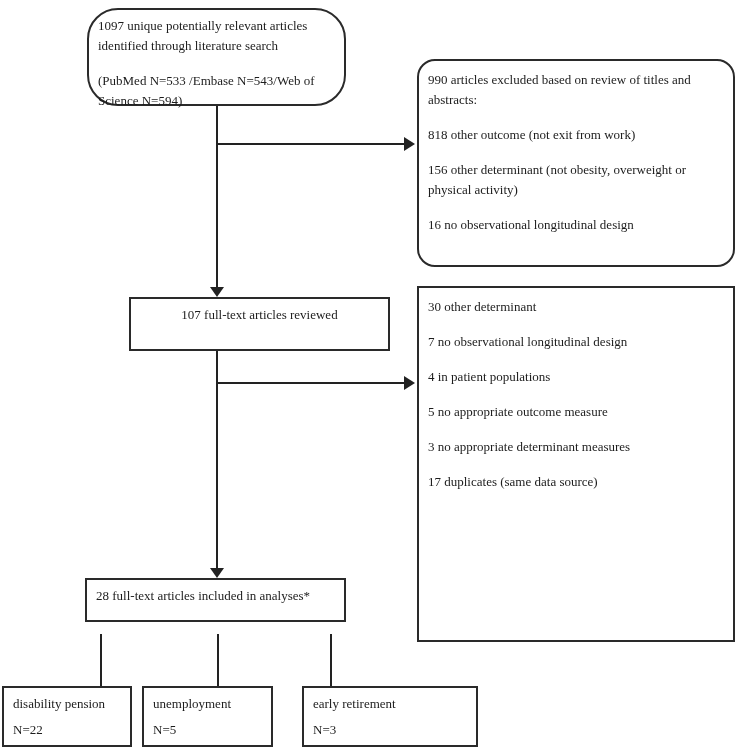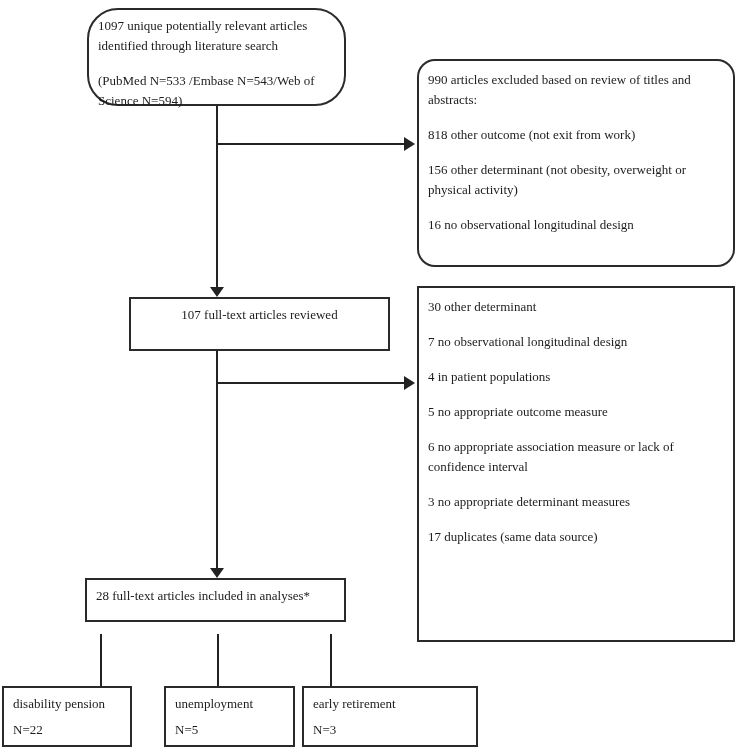--- a/index.html
+++ b/index.html
@@ -35,21 +35,21 @@
     box-sizing: border-box;
     border: 2px solid #2a2a2a;
     background: #ffffff;
     padding: 7px 15px 6px 9px;
     line-height: 18px;
     display: flex;
     flex-direction: column;
     justify-content: space-between;
   }
   #box-disability   { left: 2px;   top: 686px; width: 130px; height: 61px; }
-  #box-unemployment { left: 164px; top: 686px; width: 131px; height: 61px; }
+  #box-unemployment { left: 142px; top: 686px; width: 131px; height: 61px; }
   #box-early        { left: 302px; top: 686px; width: 176px; height: 61px; }
   .small-box p { margin: 0; }
 
   .vline, .hline { position: absolute; background: #222222; }
   .vline { width: 2px; }
   .hline { height: 2px; }
 
   #vline-1 { left: 216px; top: 106px; height: 181px; }
   #hline-1 { left: 216px; top: 143px; width: 188px; }
   #vline-2 { left: 216px; top: 351px; height: 217px; }
@@ -110,21 +110,20 @@
 
   <div class="box" id="box-reviewed">
     <p>107 full-text articles reviewed</p>
   </div>
 
   <div class="box" id="box-excluded-fulltext">
     <p>30 other determinant</p>
     <p>7 no observational longitudinal design</p>
     <p>4 in patient populations</p>
     <p>5 no appropriate outcome measure</p>
-    <p>6 no appropriate association measure or lack of confidence interval</p>
     <p>3 no appropriate determinant measures</p>
     <p>17 duplicates (same data source)</p>
   </div>
 
   <div class="box" id="box-included">
     <p>28 full-text articles included in analyses*</p>
   </div>
 
   <div class="small-box" id="box-disability">
     <p>disability pension</p>

